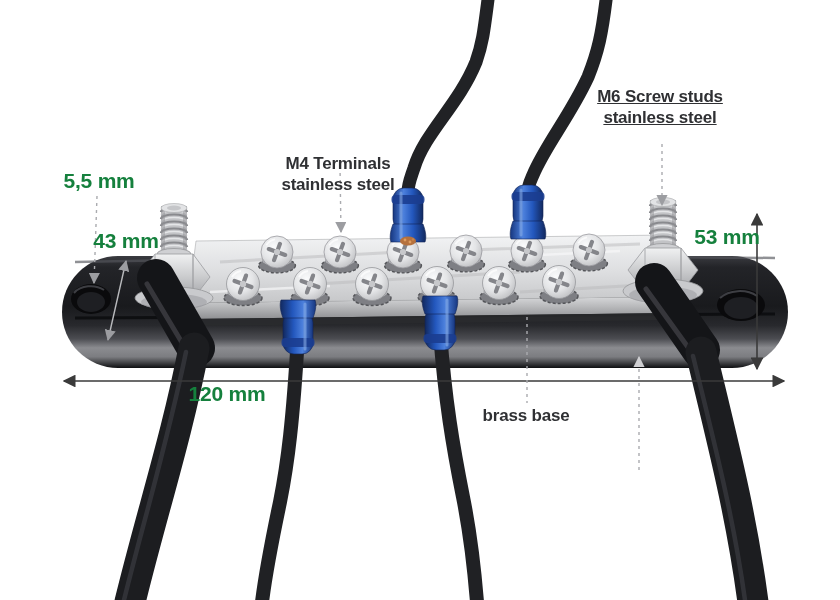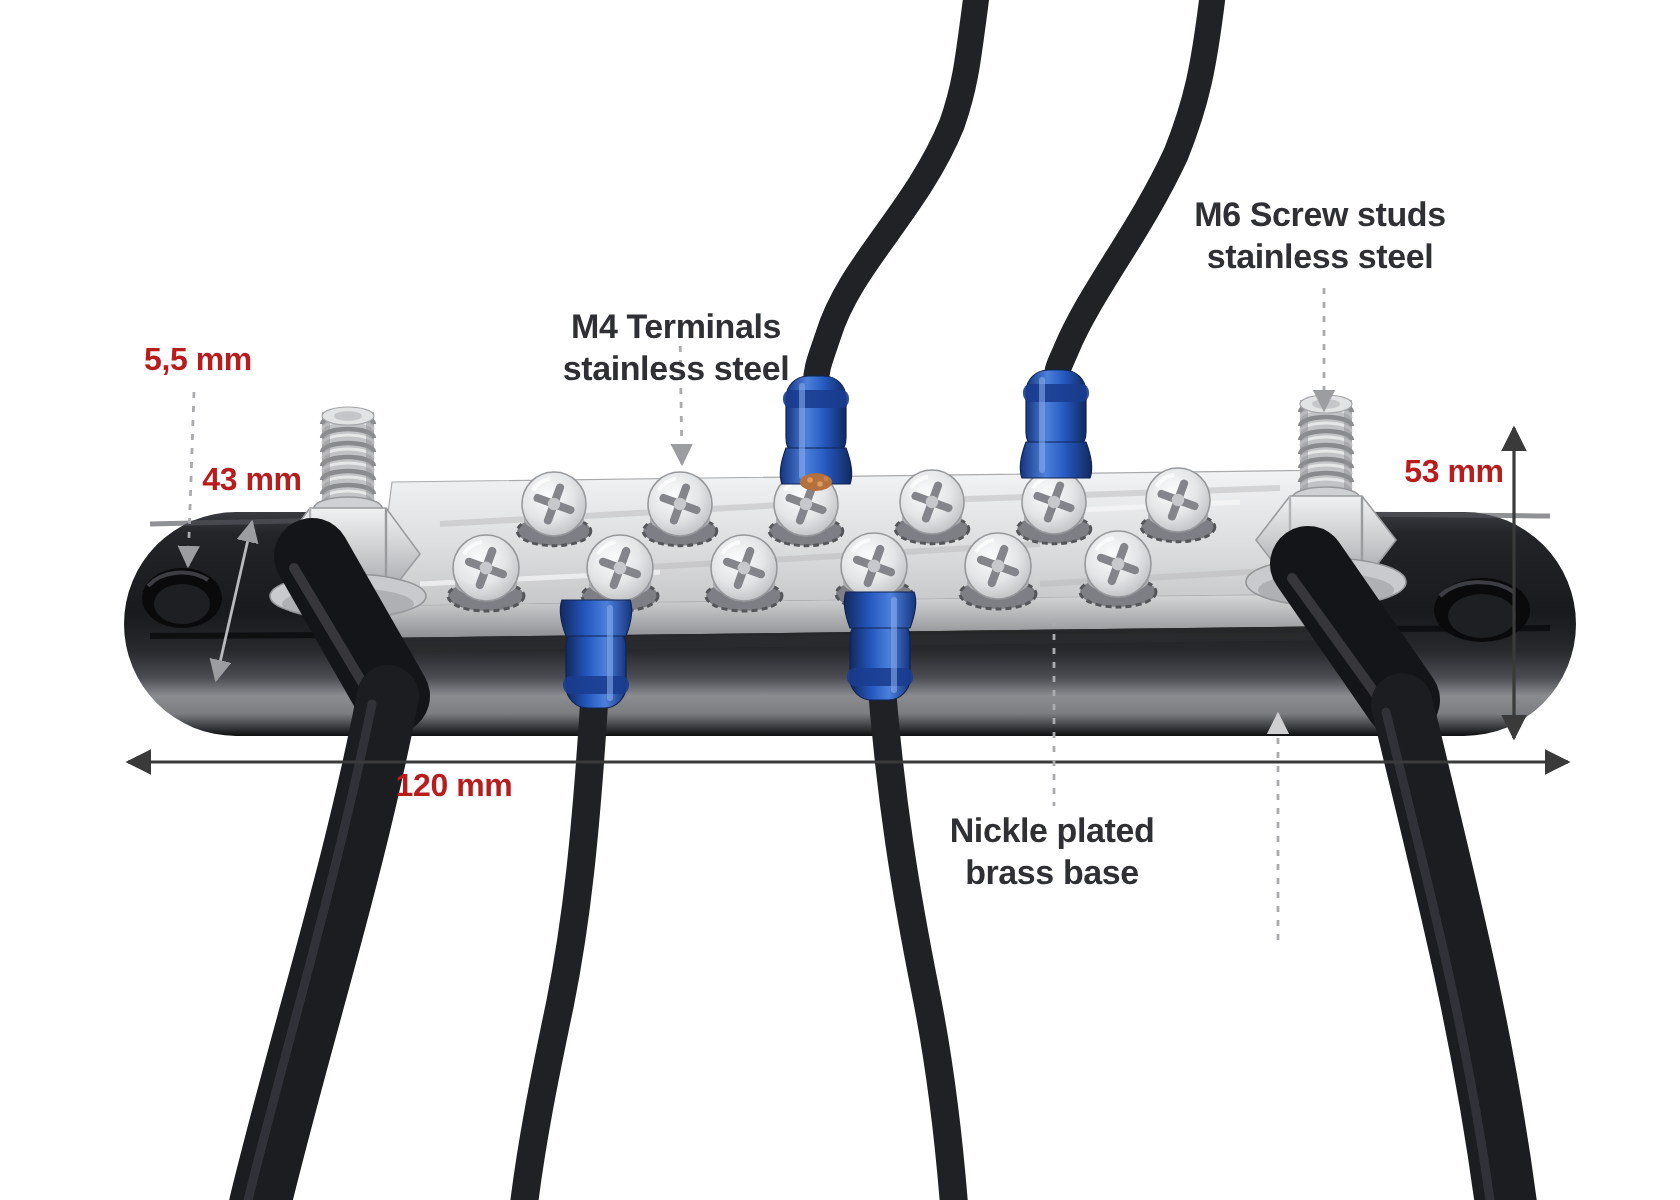--- a/index.html
+++ b/index.html
@@ -2,21 +2,21 @@
 <html><head>
 <meta charset="utf-8">
 <style>
   html,body{margin:0;padding:0;background:#ffffff;}
   .stage{position:relative;width:840px;height:600px;background:#fff;overflow:hidden;
          font-family:"Liberation Sans",sans-serif;}
   .stage svg{position:absolute;left:0;top:0;}
   .lbl{position:absolute;font-weight:700;color:#2f3033;text-align:center;
        line-height:21px;font-size:17px;letter-spacing:-0.2px;}
   .lbl span{display:block;}
-  .dim{font-size:16px;color:#b91c1c;}
+  .dim{font-size:21px;color:#15803d;}
 </style>
 </head>
 <body>
 
 <div class="stage">
 
 <svg width="840" height="600" viewBox="0 0 840 600">
   <defs>
     <linearGradient id="nickelTop" x1="0" y1="0" x2="0" y2="1">
       <stop offset="0" stop-color="#f2f3f4"></stop>
@@ -224,32 +224,31 @@
 
   <div class="lbl dim" style="left:83px;top:230px;width:86px;">
     <span>43 mm</span>
   </div>
 
   <div class="lbl" style="left:263px;top:117px;width:150px;margin-top:36px;">
     <span>M4 Terminals</span>
     <span>stainless steel</span>
   </div>
 
-  <div class="lbl" style="left:584px;top:97px;width:152px;">
+  <div class="lbl" style="left:584px;top:86px;width:152px;text-decoration:underline;">
     <span>M6 Screw studs</span>
     <span>stainless steel</span>
   </div>
 
   <div class="lbl dim" style="left:684px;top:226px;width:86px;">
     <span>53 mm</span>
   </div>
 
   <div class="lbl dim" style="left:184px;top:383px;width:86px;">
     <span>120 mm</span>
   </div>
 
   <div class="lbl" style="left:451px;top:405px;width:150px;">
-    <span>Nickle plated</span>
     <span>brass base</span>
   </div>
 
 
 </div>
 
 </body></html>

